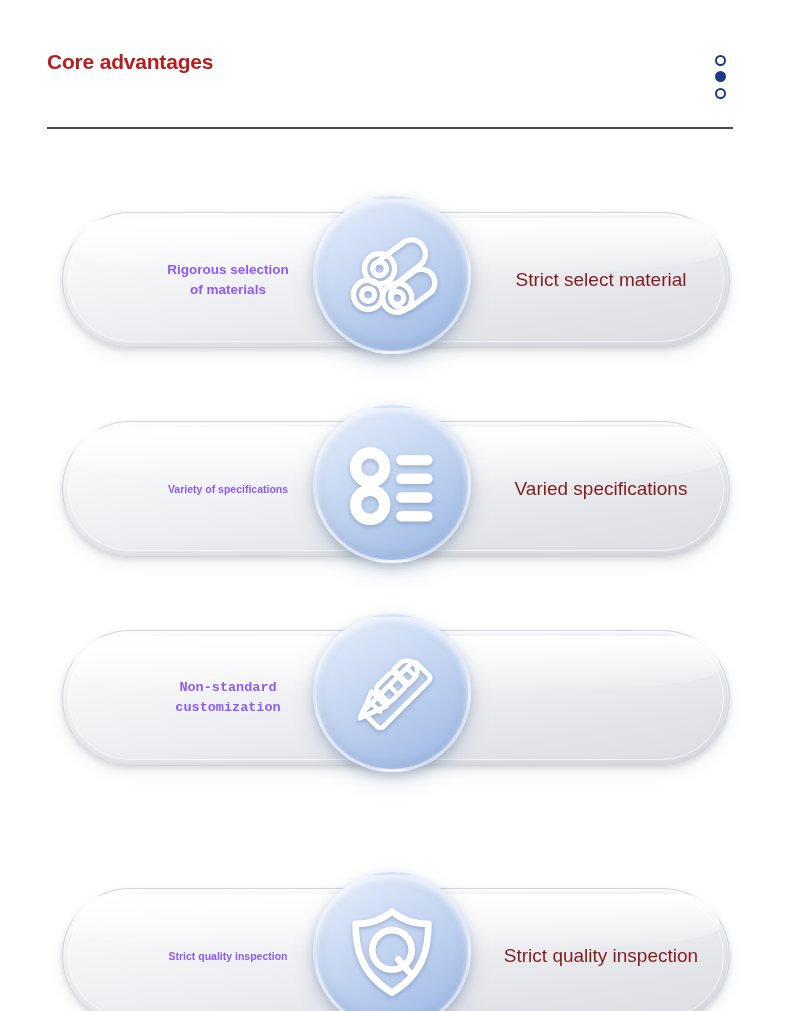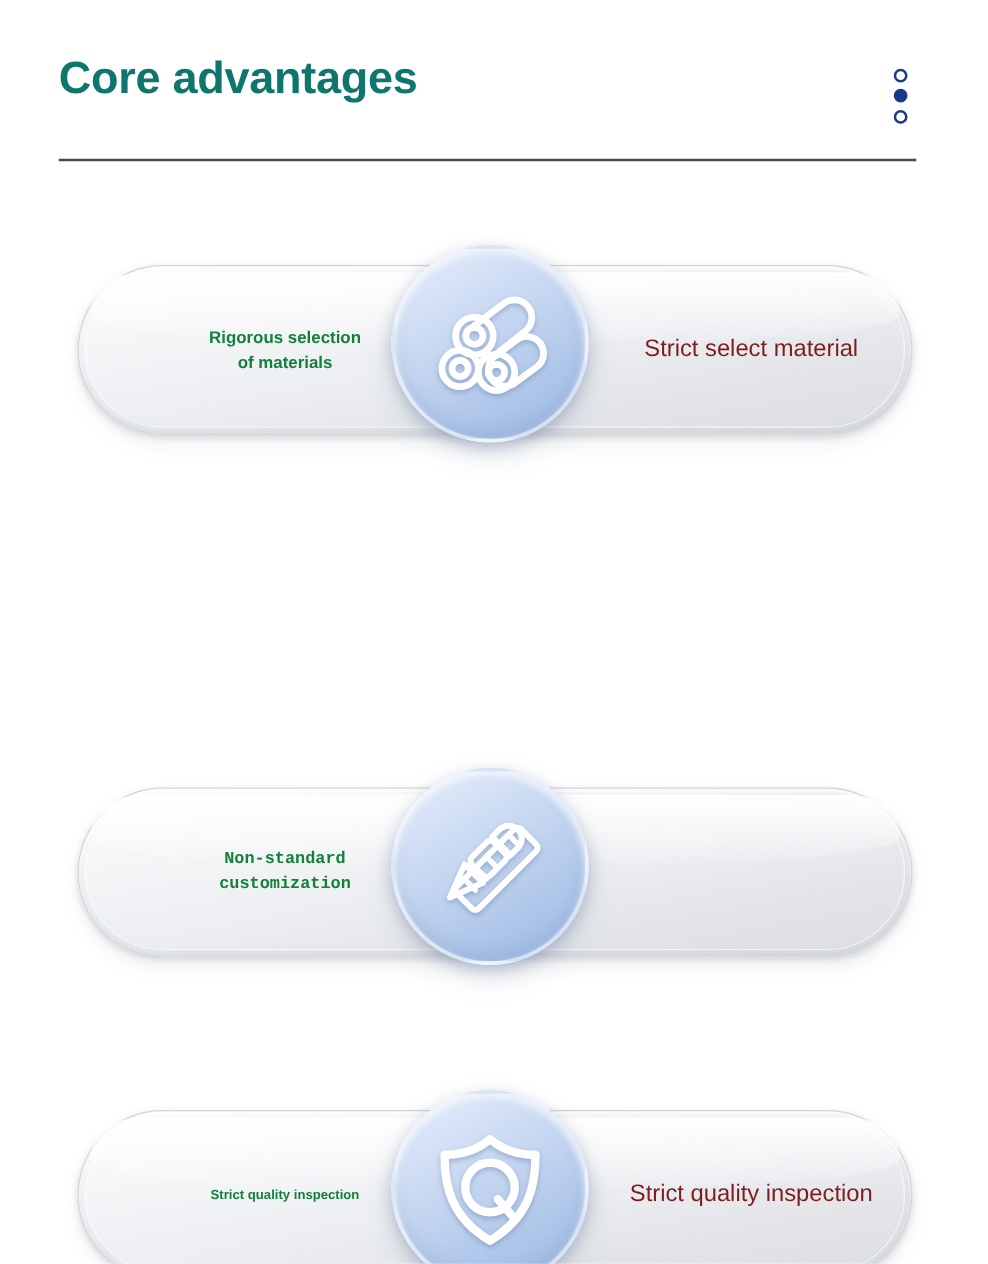--- a/index.html
+++ b/index.html
@@ -15,23 +15,23 @@
 
   
   .header {
     position: absolute;
     left: 47px;
     top: 46px;
     width: 686px;
     height: 86px;
   }
   .page-title {
-    font-size: 36px;
+    font-size: 21px;
     font-weight: bold;
-    color: #0f766e;
+    color: #b91c1c;
     letter-spacing: -0.2px;
     line-height: 32px;
   }
   .title-rule {
     position: absolute;
     left: 0;
     top: 81px;
     width: 686px;
     height: 2px;
     background: #4a4a4a;
@@ -129,21 +129,21 @@
     position: absolute;
     left: 46px;
     top: 0;
     width: 240px;
     height: 136px;
     display: flex;
     align-items: center;
     justify-content: center;
     text-align: center;
     font-weight: bold;
-    color: #15803d;
+    color: #8b5cf6;
     line-height: 20px;
     z-index: 3;
     white-space: pre-line;
   }
   .label-left.big   { font-size: 13.5px; }
   .label-left.small { font-size: 10.5px; }
 
   .label-right {
     position: absolute;
     left: 420px;
@@ -234,20 +234,35 @@
 
         <circle class="ico-stroke" cx="27" cy="69" r="14"></circle>
         <circle class="ico-stroke" cx="27" cy="69" r="6.2"></circle>
 
         <circle class="ico-stroke" cx="55" cy="72" r="14"></circle>
         <circle class="ico-stroke" cx="55" cy="72" r="6.2"></circle>
       </svg>
     </div>
   </div>
 
+  <div class="row row-1">
+    <div class="pill"></div>
+    <div class="label-left small">Variety of specifications</div>
+    <div class="label-right">Varied specifications</div>
+    <div class="icon-circle">
+      <svg viewBox="0 0 100 100" aria-hidden="true">
+        <circle class="ico-stroke" style="stroke-width:11" cx="29" cy="34" r="14"></circle>
+        <circle class="ico-stroke" style="stroke-width:11" cx="29" cy="70" r="14"></circle>
+        <rect class="ico-fill" x="54" y="22" width="35" height="10" rx="5"></rect>
+        <rect class="ico-fill" x="54" y="40" width="35" height="10" rx="5"></rect>
+        <rect class="ico-fill" x="54" y="58" width="35" height="10" rx="5"></rect>
+        <rect class="ico-fill" x="54" y="76" width="35" height="10" rx="5"></rect>
+      </svg>
+    </div>
+  </div>
 
   <div class="row row-2">
     <div class="pill"></div>
     <div class="label-left big">Non-standard
 customization</div>
     <div class="icon-circle">
       <svg viewBox="0 0 100 100" aria-hidden="true">
 
         <g transform="rotate(-45 55 52)">
           <rect class="ico-stroke" style="stroke-width:4.6" x="20" y="40" width="70" height="24" rx="4"></rect>

